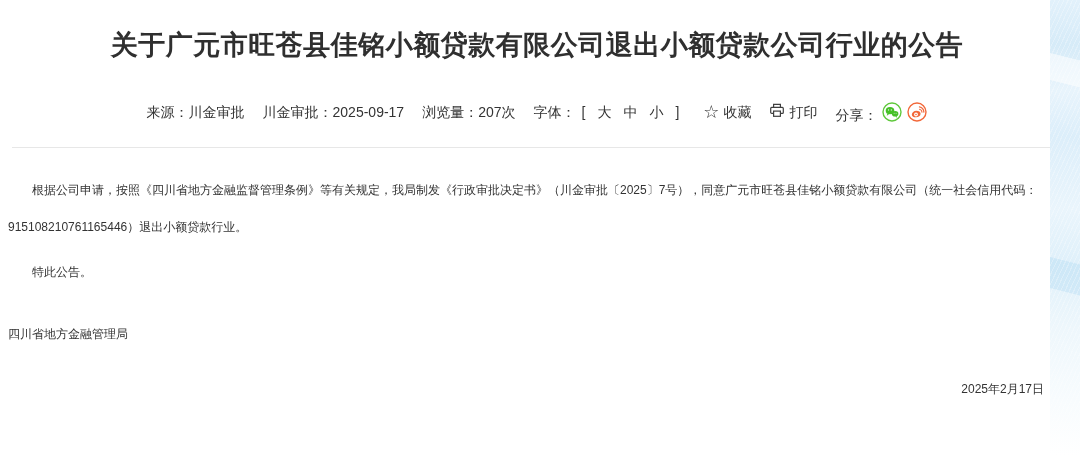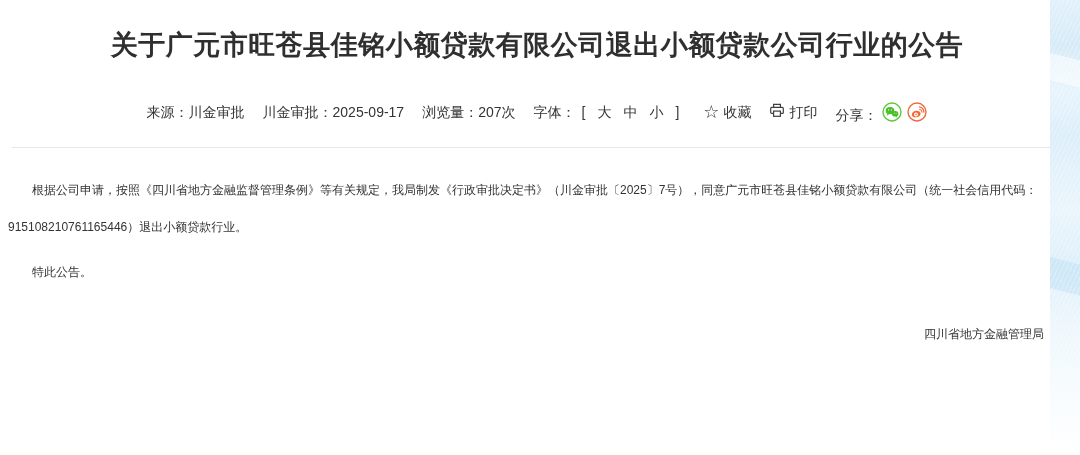--- a/index.html
+++ b/index.html
@@ -67,21 +67,21 @@
   }
 
   
   .article-body {
     padding: 24px 8px 0;
     font-size: 12px; line-height: 37px; color: #333333;
   }
   .article-body p { margin: 0; text-indent: 2em; }
   .article-body p.p2 { margin-top: 3px; }
   .article-body p.p3 { margin-top: 8px; }
-  .signature { margin-top: 25px; text-align: right; padding-right: 22px; line-height: 37px; }
+  .signature { margin-top: 25px; padding-right: 22px; line-height: 37px; }
   .pub-date  { margin-top: 18px; text-align: right; padding-right: 22px; line-height: 37px; }
 </style>
 </head>
 <body>
 
 <div class="content">
 
   <h1 class="article-title">关于广元市旺苍县佳铭小额贷款有限公司退出小额贷款公司行业的公告</h1>
 
   <div class="meta-row">
@@ -156,20 +156,21 @@
       </span>
     </span>
   </div>
 
   <hr class="divider">
 
   <div class="article-body">
     <p class="p1">根据公司申请，按照《四川省地方金融监督管理条例》等有关规定，我局制发《行政审批决定书》（川金审批〔2025〕7号），同意广元市旺苍县佳铭小额贷款有限公司（统一社会信用代码：915108210761165446）退出小额贷款行业。</p>
     <p class="p3">特此公告。</p>
     <div class="signature">四川省地方金融管理局</div>
+    <div class="pub-date">2025年2月17日</div>
   </div>
 
 </div>
 
 <div class="bg-strip">
   <div class="band b1"></div>
   <div class="band b2"></div>
 </div>
 
 </body></html>

